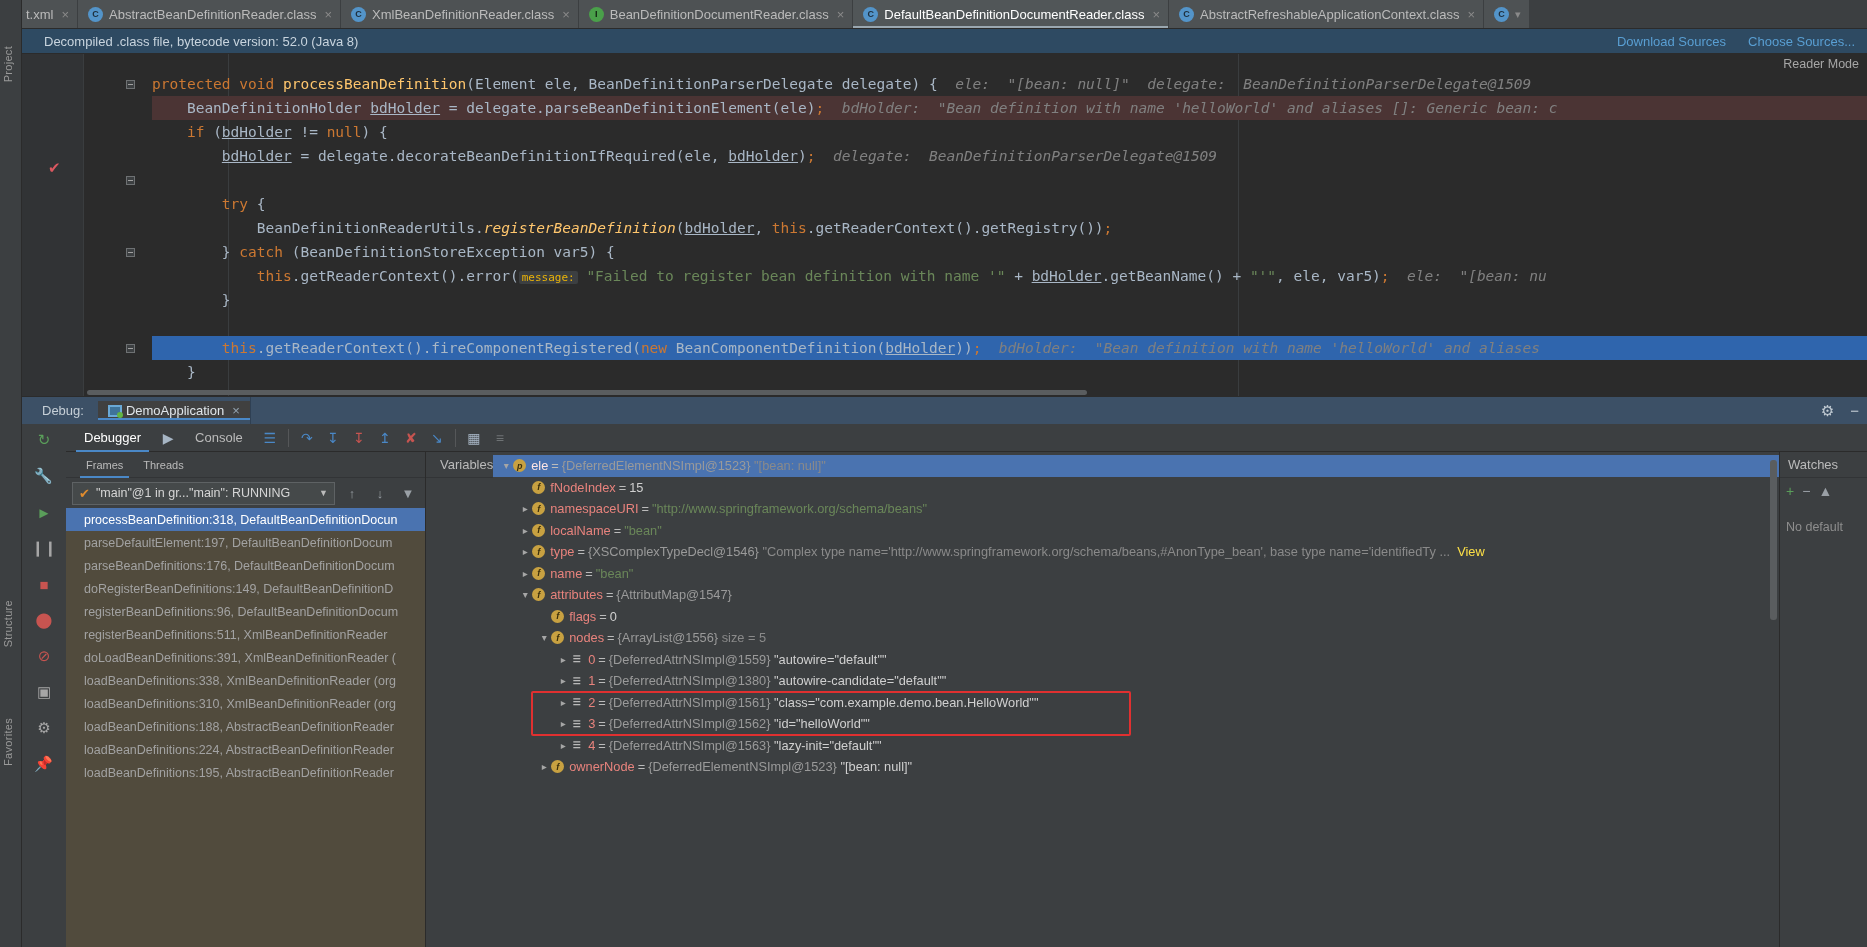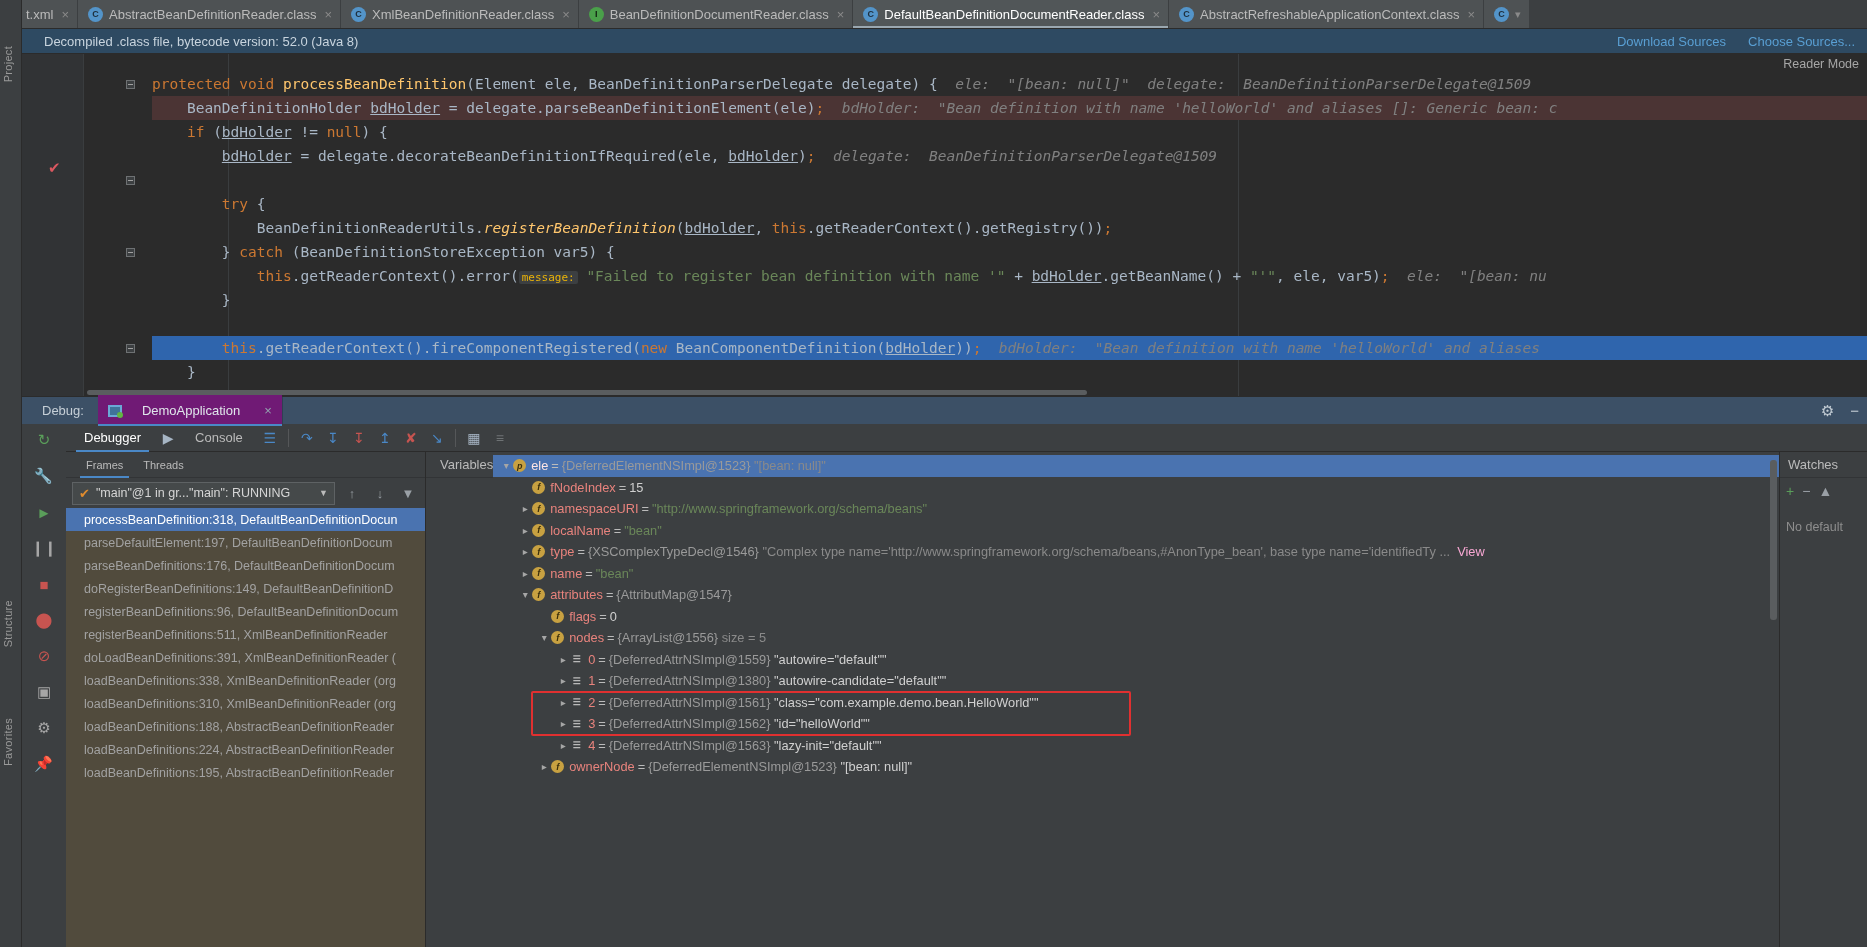--- a/index.html
+++ b/index.html
@@ -71,22 +71,22 @@
   .hscroll { position:absolute; left:62px; right:0; bottom:0; height:7px; }
   .hscroll .thumb { position:absolute; left:3px; width:1000px; top:1px; height:5px;
      background:#5a5d5f; border-radius:3px;}
 
   
   .debug { flex:0 0 551px; display:flex; flex-direction:column; background:#3c3f41;
      border-top:1px solid #2b2b2b; }
   .debug-head { height:27px; background:#3c5066; display:flex; align-items:center;
      font-size:13px; color:#c6cfd7; position:relative; flex:0 0 27px;}
   .debug-head .lbl { padding-left:20px; padding-right:14px; }
-  .dh-tab { display:flex; align-items:center; gap:20px; height:31px; padding:0 10px;
-     background:#701a75; position:relative; color:#e0e6eb;}
+  .dh-tab { display:flex; align-items:center; gap:4px; height:19px; padding:0 10px;
+     background:#404040; position:relative; color:#e0e6eb;}
   .dh-tab:after{content:"";position:absolute;left:0;right:0;bottom:0;height:2px;background:#4a88c7;}
   .dh-sep { width:1px; height:27px; background:#2f4053; }
   .run-ico { width:14px;height:12px;border:2px solid #6aa9d6;background:#3f7399;position:relative; }
   .run-ico:after{content:"";position:absolute;right:-3px;bottom:-3px;width:6px;height:6px;
      border-radius:50%;background:#62b543;}
   .debug-head .right { position:absolute; right:8px; display:flex; gap:16px; align-items:center;}
 
   .debug-body { flex:1 1 auto; display:flex; min-height:0; }
   .side-tools { width:44px; background:#3c3f41; display:flex; flex-direction:column;
      align-items:center; padding-top:6px; gap:16px; flex:0 0 44px; }
@@ -136,21 +136,21 @@
      font-size:9px;font-style:italic;display:inline-flex;align-items:center;justify-content:center;
      margin-right:5px; flex:0 0 13px; font-weight:bold;}
   .vico.list { border-radius:2px; background:transparent; color:#b9b9b9; font-style:normal;}
   .vname { color:#e8837d; }
   .vrow.sel .vname { color:#ffe6e4; }
   .veq { color:#bbbbbb; padding:0 3px;}
   .vref { color:#9a9a9a; }
   .vstr { color:#6a8759; }
   .vnum { color:#d0d0d0; }
   .vdim { color:#8a8a8a; }
-  .view-link { color:#f9a8d4; }
+  .view-link { color:#fde047; }
   .redbox { position:absolute; border:2px solid #e03030; border-radius:2px; pointer-events:none;}
   .vscroll { position:absolute; right:2px; top:8px; width:7px; height:160px;
      background:#5a5d5f; border-radius:3px;}
 
   .watches-pane { width:88px; background:#3c3f41; border-left:1px solid #2b2b2b;
      display:flex; flex-direction:column; flex:0 0 88px;}
   .w-head { height:26px; display:flex; align-items:center; padding-left:8px; font-size:13px;
      color:#bbbbbb; border-bottom:1px solid #323436;}
   .w-tools { height:26px; display:flex; align-items:center; gap:8px; padding-left:6px;
      color:#9aa0a6; font-size:14px;}

